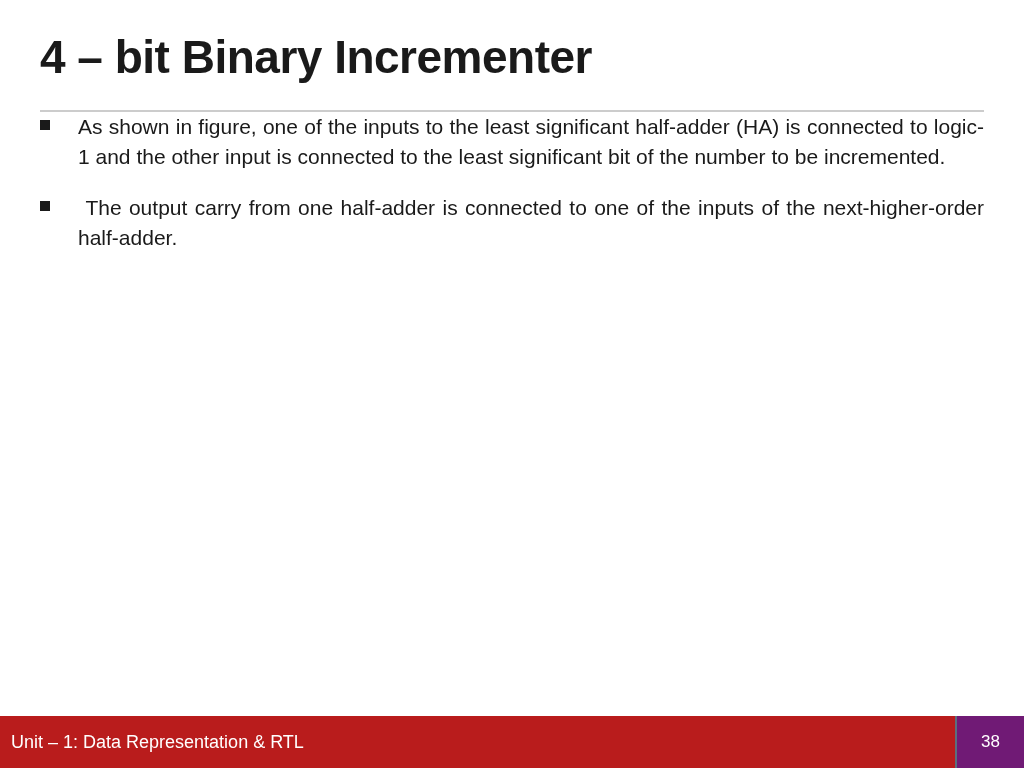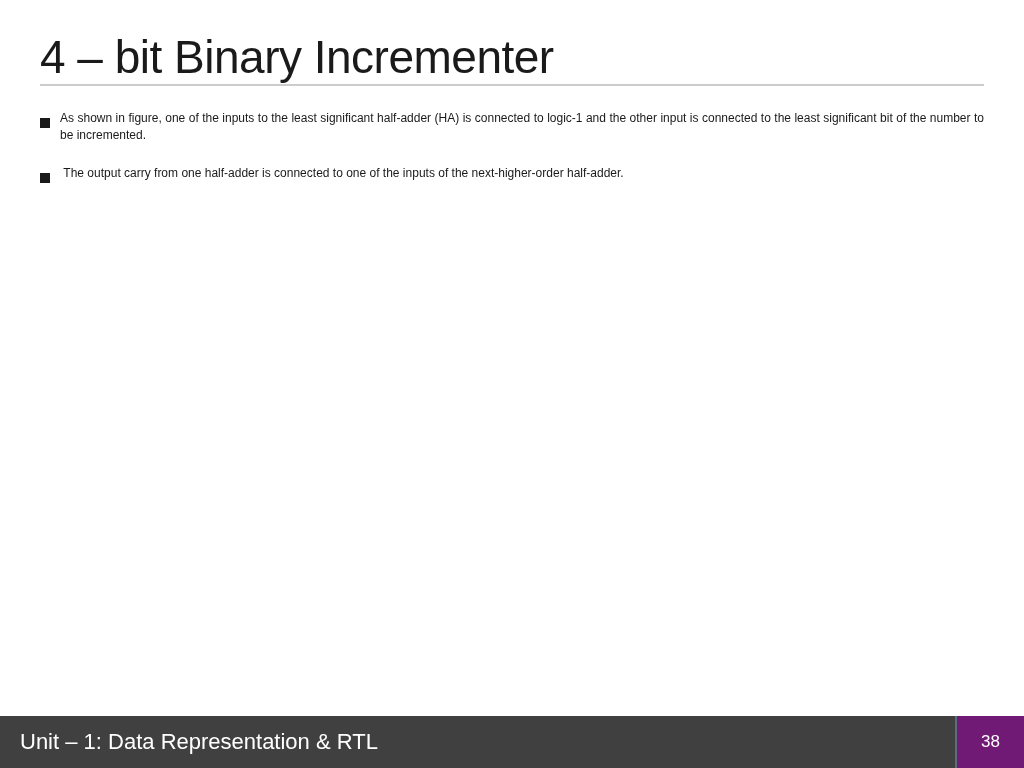--- a/index.html
+++ b/index.html
@@ -16,41 +16,40 @@
     .slide-container {
       width: 1024px;
       height: 768px;
       padding: 30px 40px 80px 40px;
       display: flex;
       flex-direction: column;
     }
 
     .slide-title {
       font-size: 46px;
-      font-weight: 400;
+      font-weight: 700;
       color: #1a1a1a;
-      padding-bottom: 0;
+      padding-bottom: 26px;
       border-bottom: 2px solid #cccccc;
-      margin-bottom: 24px;
       letter-spacing: -0.5px;
     }
 
     .bullet-list {
       list-style: none;
       display: flex;
       flex-direction: column;
       gap: 20px;
       flex: 1;
     }
 
     .bullet-item {
       display: flex;
       align-items: flex-start;
-      gap: 10px;
-      font-size: 12px;
+      gap: 28px;
+      font-size: 21px;
       color: #1a1a1a;
       line-height: 1.45;
       text-align: justify;
     }
 
     .bullet-marker {
       min-width: 10px;
       width: 10px;
       height: 10px;
       background: #1a1a1a;
@@ -71,27 +70,27 @@
       position: absolute;
       bottom: 0;
       left: 0;
       width: 100%;
       height: 52px;
       display: flex;
       align-items: stretch;
     }
 
     .footer-label {
-      background: #404040;
+      background: #b91c1c;
       color: #ffffff;
-      font-size: 22px;
+      font-size: 18px;
       font-weight: 500;
       display: flex;
       align-items: center;
-      padding: 0 20px;
+      padding: 0 11px;
       flex: 1;
     }
 
     .footer-page {
       background: #701a75;
       color: #ffffff;
       font-size: 17px;
       font-weight: 500;
       display: flex;
       align-items: center;

